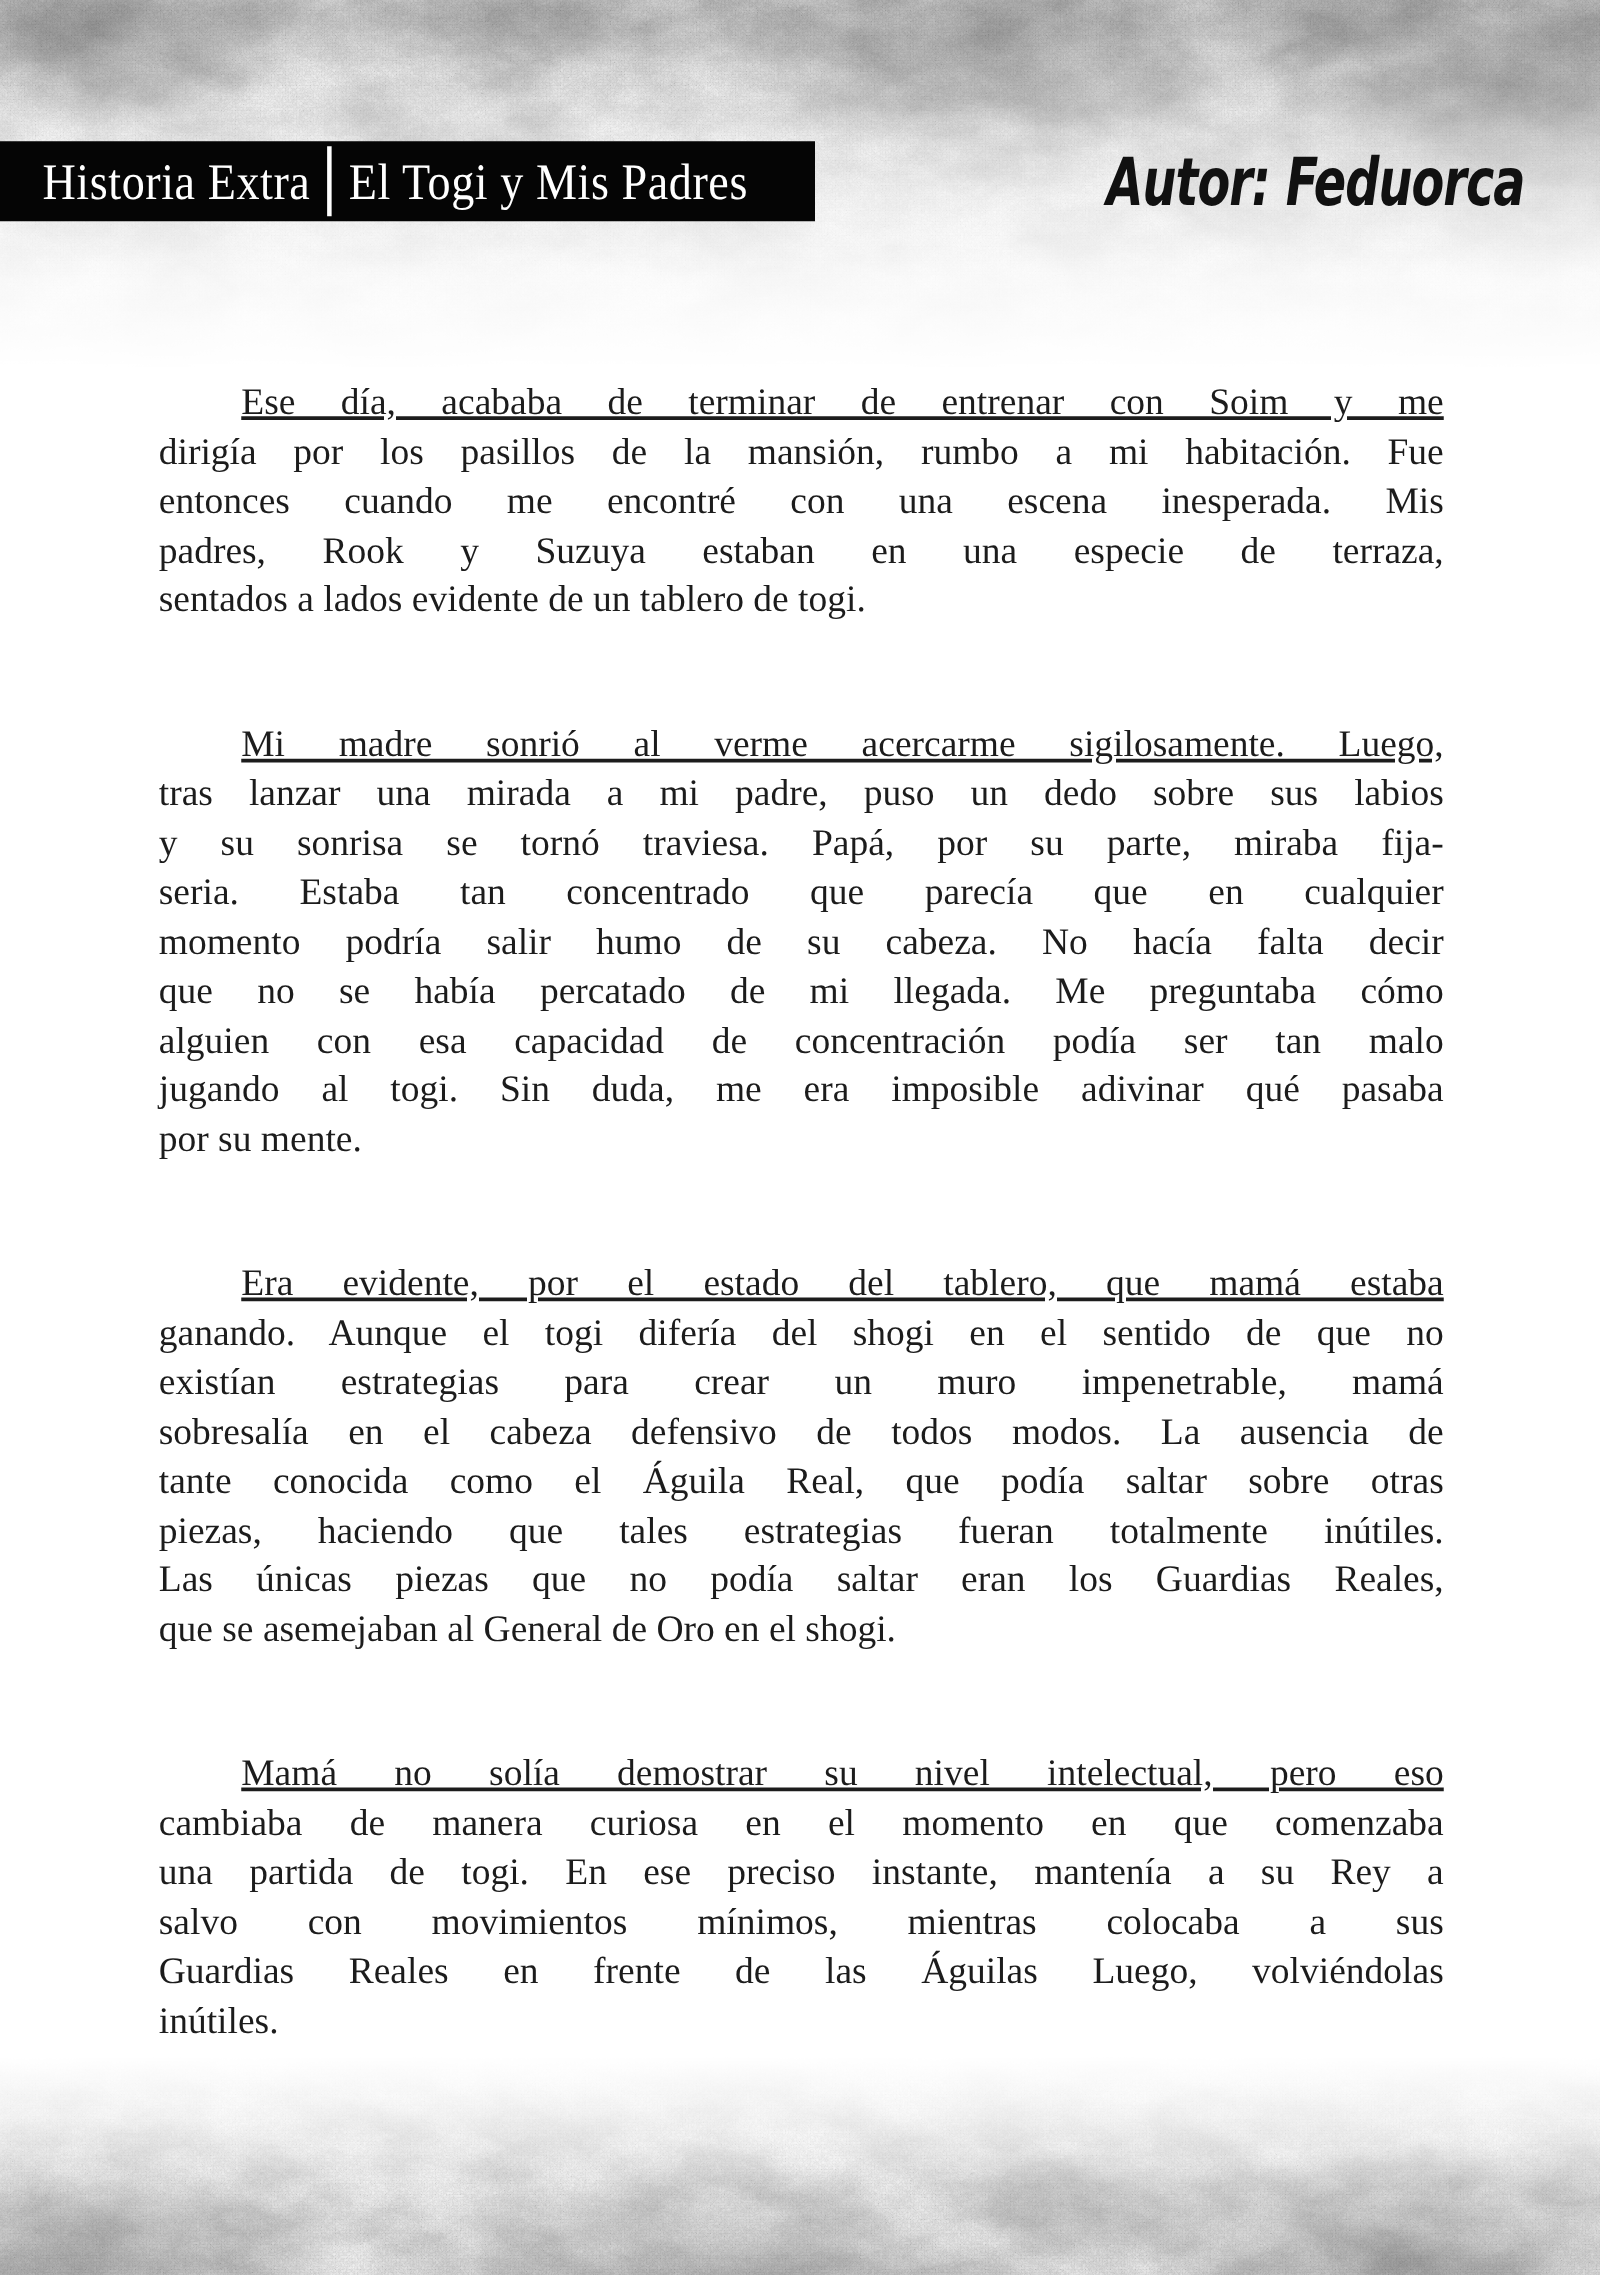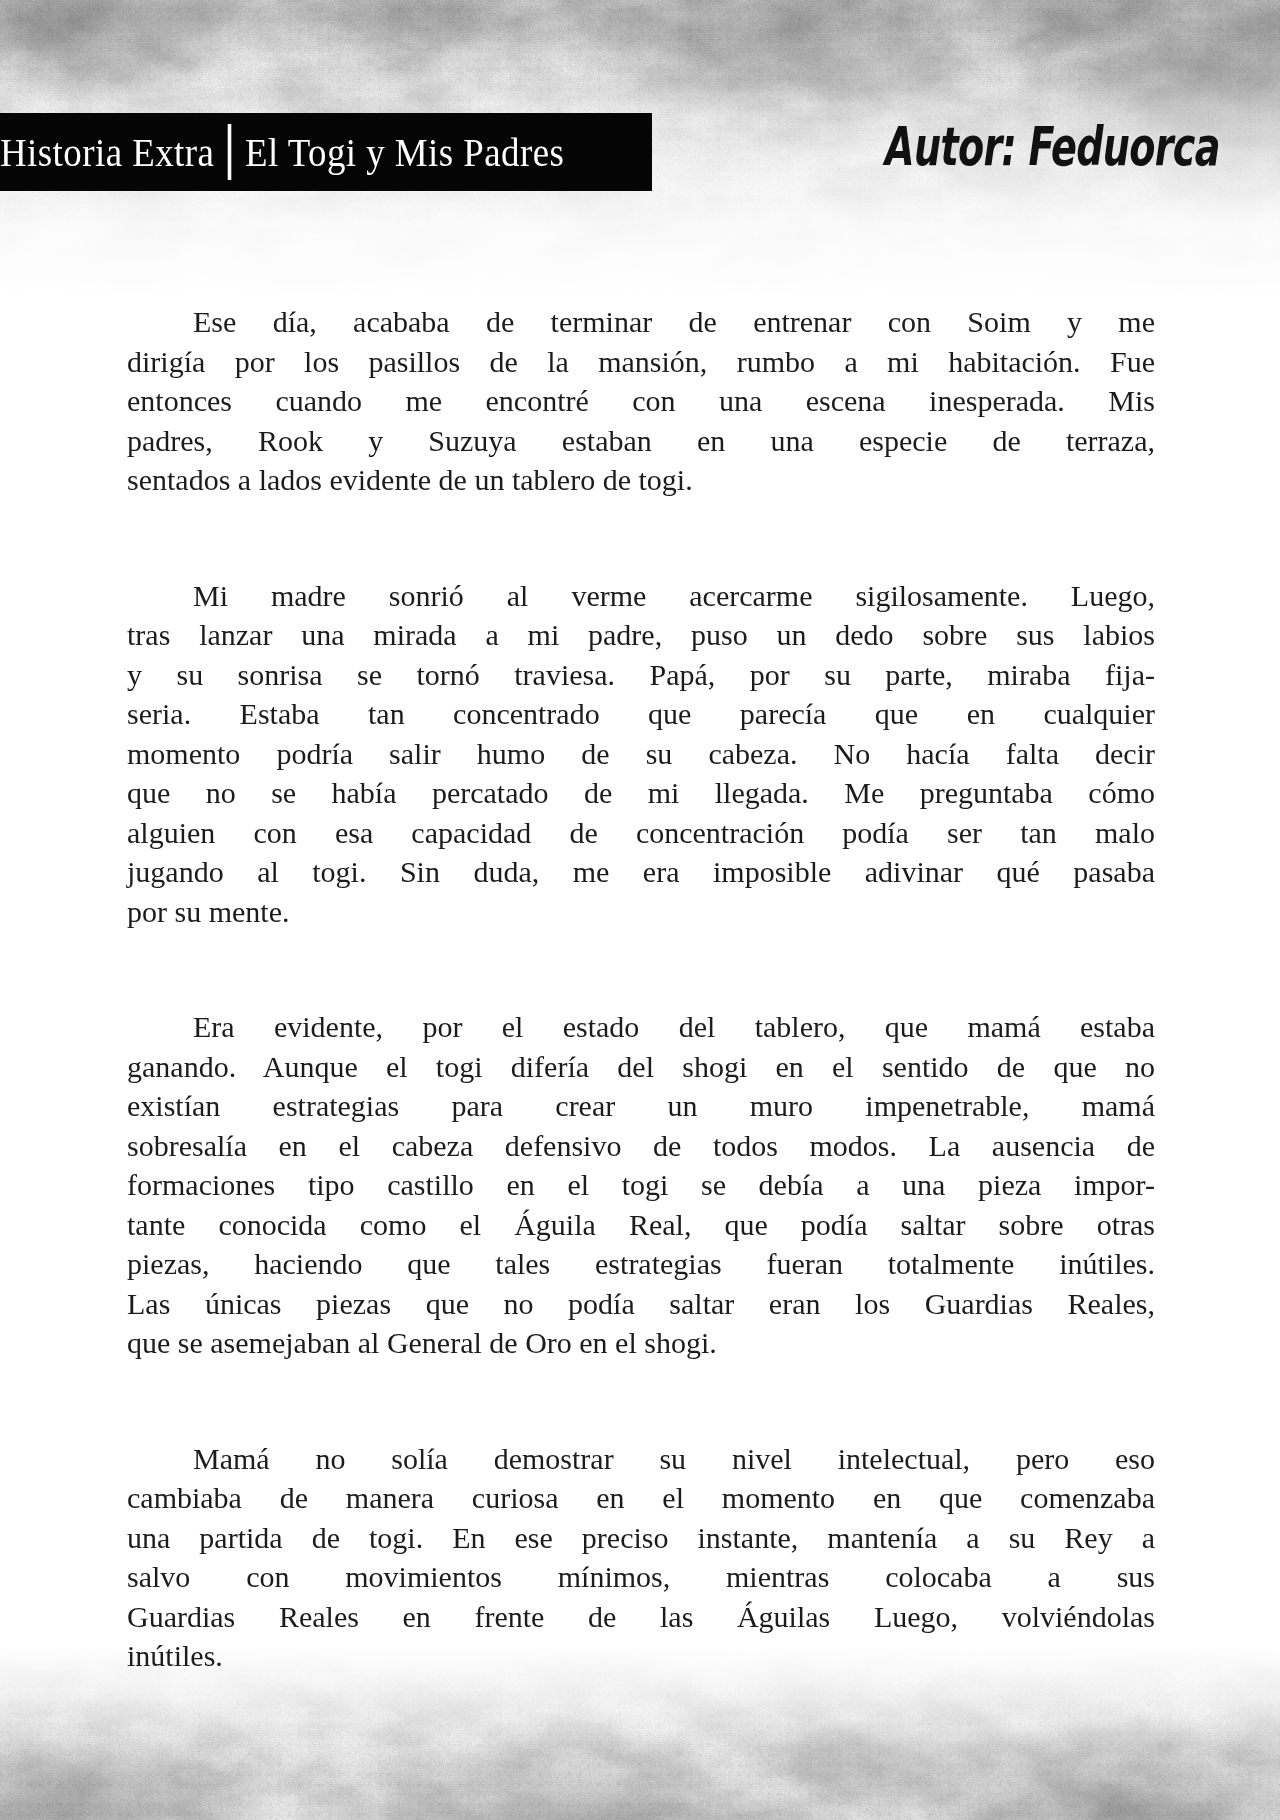--- a/index.html
+++ b/index.html
@@ -41,24 +41,25 @@
     background:
       radial-gradient(ellipse 300px 120px at 5% 92%,  rgba(130,130,130,.5), transparent 72%),
       radial-gradient(ellipse 320px 120px at 45% 100%, rgba(135,135,135,.45), transparent 72%),
       radial-gradient(ellipse 300px 140px at 88% 95%, rgba(125,125,125,.5), transparent 70%),
       radial-gradient(ellipse 200px 70px  at 68% 70%, rgba(150,150,150,.4), transparent 70%);
   }
 
   
   .banner {
     position: absolute; left: 0; top: 113px;
-    width: 652px; height: 78px;
+    width: 652px; height: 64px;
     background: #050505;
     display: flex; align-items: center;
     box-sizing: border-box;
+    padding-left: 34px;
   }
   .banner-inner {
     display: flex; align-items: center; gap: 15px;
     transform: scaleX(.9); transform-origin: left center;
     white-space: nowrap;
   }
   .banner-text {
     color: #ffffff;
     font-family: "Liberation Serif", serif;
     font-size: 41px;
@@ -89,21 +90,21 @@
     color: #1c1c1c;
   }
   .para { margin: 0; }
   .para + .para { margin-top: 76px; }
   .tline {
     display: block;
     text-align: justify;
     text-align-last: justify;
   }
   .tline.last { text-align-last: left; }
-  .para .tline:first-child { text-indent: 66px; }
+  .para .tline:first-child { text-indent: 66px; text-decoration: underline; }
 </style>
 </head>
 <body>
 
 <div class="page">
 
   <div class="marble marble-top">
     <svg width="1280" height="310">
       <defs>
         <filter id="mtop" x="0" y="0" width="100%" height="100%">
@@ -188,21 +189,20 @@
         <span class="tline">que no se había percatado de mi llegada. Me preguntaba cómo</span>
         <span class="tline">alguien con esa capacidad de concentración podía ser tan malo</span>
         <span class="tline">jugando al togi. Sin duda, me era imposible adivinar qué pasaba</span>
         <span class="tline last">por su mente.</span>
       </p>
       <p class="para">
         <span class="tline">Era evidente, por el estado del tablero, que mamá estaba</span>
         <span class="tline">ganando. Aunque el togi difería del shogi en el sentido de que no</span>
         <span class="tline">existían estrategias para crear un muro impenetrable, mamá</span>
         <span class="tline">sobresalía en el cabeza defensivo de todos modos. La ausencia de</span>
-        <span class="tline">formaciones tipo castillo en el togi se debía a una pieza impor-</span>
         <span class="tline">tante conocida como el Águila Real, que podía saltar sobre otras</span>
         <span class="tline">piezas, haciendo que tales estrategias fueran totalmente inútiles.</span>
         <span class="tline">Las únicas piezas que no podía saltar eran los Guardias Reales,</span>
         <span class="tline last">que se asemejaban al General de Oro en el shogi.</span>
       </p>
       <p class="para">
         <span class="tline">Mamá no solía demostrar su nivel intelectual, pero eso</span>
         <span class="tline">cambiaba de manera curiosa en el momento en que comenzaba</span>
         <span class="tline">una partida de togi. En ese preciso instante, mantenía a su Rey a</span>
         <span class="tline">salvo con movimientos mínimos, mientras colocaba a sus</span>

